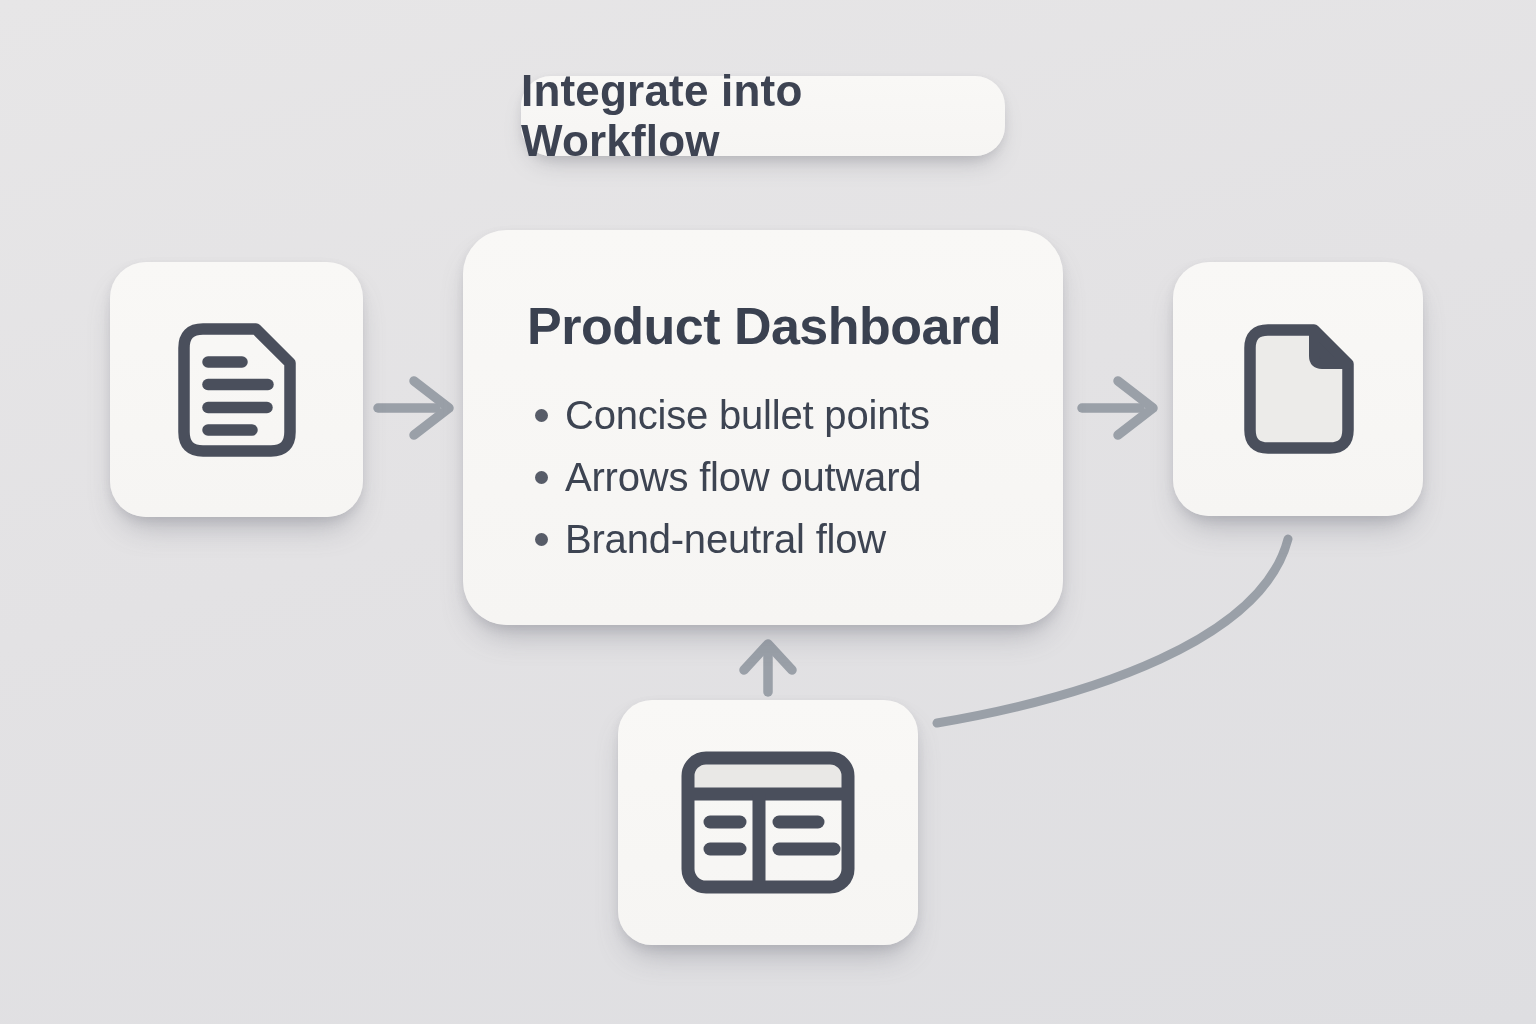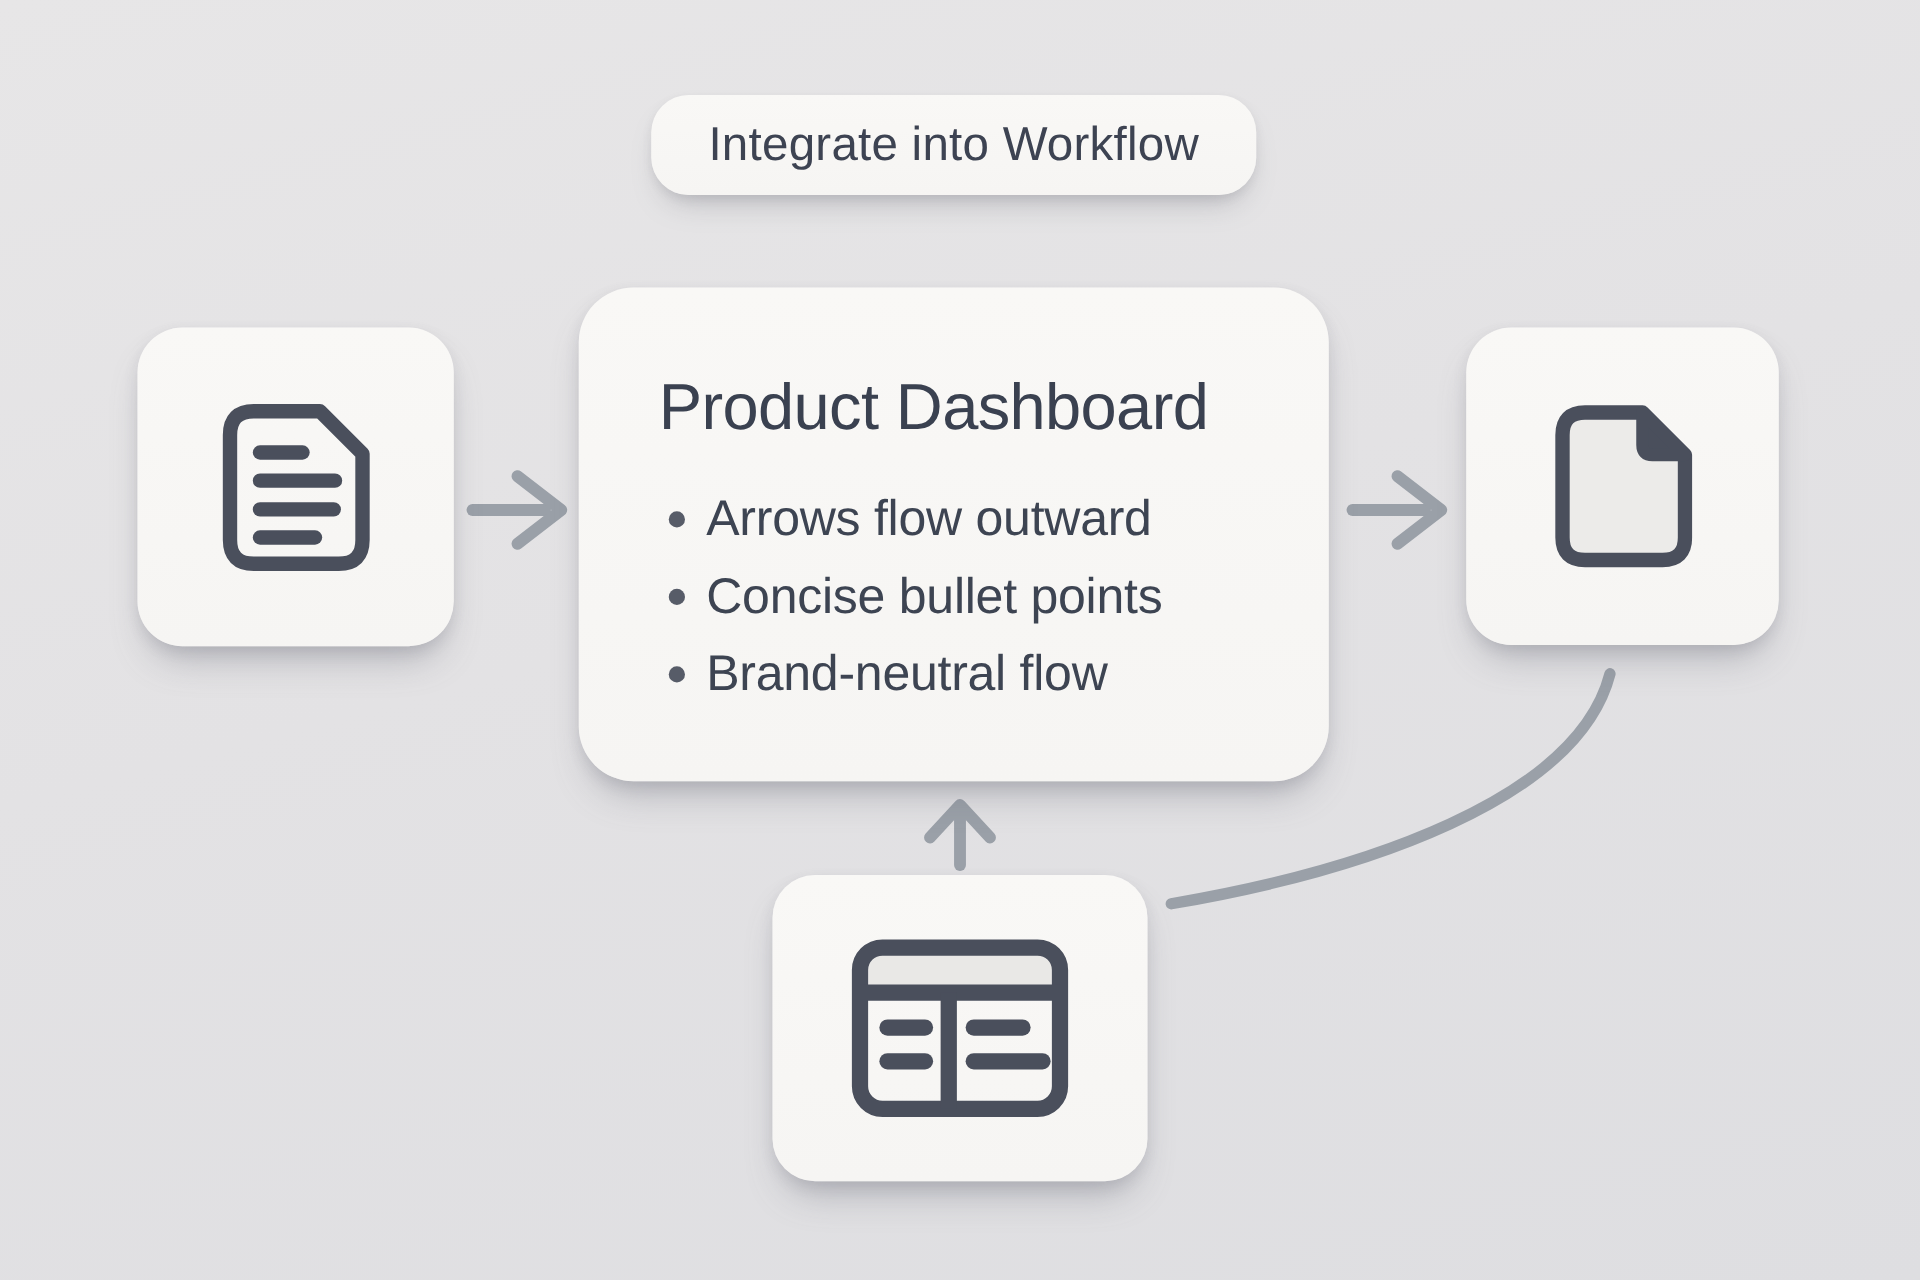--- a/index.html
+++ b/index.html
@@ -14,30 +14,30 @@
     position:absolute;
     background:linear-gradient(180deg,#f9f8f6 0%,#f6f5f3 100%);
     box-shadow:0 18px 30px -10px rgba(105,107,118,.42),0 4px 10px rgba(105,107,118,.14);
   }
   .pill{
     left:521px;top:76px;width:484px;height:80px;border-radius:30px;
     display:flex;align-items:center;justify-content:center;
     box-shadow:0 14px 24px -10px rgba(105,107,118,.4),0 3px 8px rgba(105,107,118,.12);
   }
   .pill span{
-    font-size:38px;font-weight:400;color:#3d4352;letter-spacing:.2px;
+    font-size:44px;font-weight:700;color:#3d4352;letter-spacing:.2px;
   }
   .node{display:flex;align-items:center;justify-content:center;}
   .node-left{left:110px;top:262px;width:253px;height:255px;border-radius:36px;}
   .node-right{left:1173px;top:262px;width:250px;height:254px;border-radius:36px;}
   .node-bottom{left:618px;top:700px;width:300px;height:245px;border-radius:34px;}
   .node-center{left:463px;top:230px;width:600px;height:395px;border-radius:44px;}
   .center-title{
     position:absolute;left:64px;top:66px;
-    font-size:52px;font-weight:400;color:#3a4150;letter-spacing:-.5px;
+    font-size:52px;font-weight:700;color:#3a4150;letter-spacing:-.5px;
   }
   .bullets{position:absolute;left:72px;top:154px;}
   .bullet-row{display:flex;align-items:center;height:62px;}
   .bullet-dot{
     width:13px;height:13px;border-radius:50%;background:#575c68;
     margin-right:17px;flex:0 0 auto;
   }
   .bullet-text{font-size:40px;font-weight:400;color:#3d4452;letter-spacing:-.2px;}
   .connectors{position:absolute;inset:0;pointer-events:none;}
   .icon-svg{display:block;}
@@ -79,25 +79,25 @@
         <path d="M32 108 H76"></path>
       </g>
     </svg>
   </div>
 
   <div class="card node-center">
     <div class="center-title">Product Dashboard</div>
     <div class="bullets">
       <div class="bullet-row">
         <span class="bullet-dot"></span>
-        <span class="bullet-text">Arrows flow outward</span>
+        <span class="bullet-text">Concise bullet points</span>
       </div>
       <div class="bullet-row">
         <span class="bullet-dot"></span>
-        <span class="bullet-text">Concise bullet points</span>
+        <span class="bullet-text">Arrows flow outward</span>
       </div>
       <div class="bullet-row">
         <span class="bullet-dot"></span>
         <span class="bullet-text">Brand-neutral flow</span>
       </div>
     </div>
   </div>
 
   <div class="card node node-right">
     <svg class="icon-svg" width="112" height="132" viewBox="0 0 112 132">

